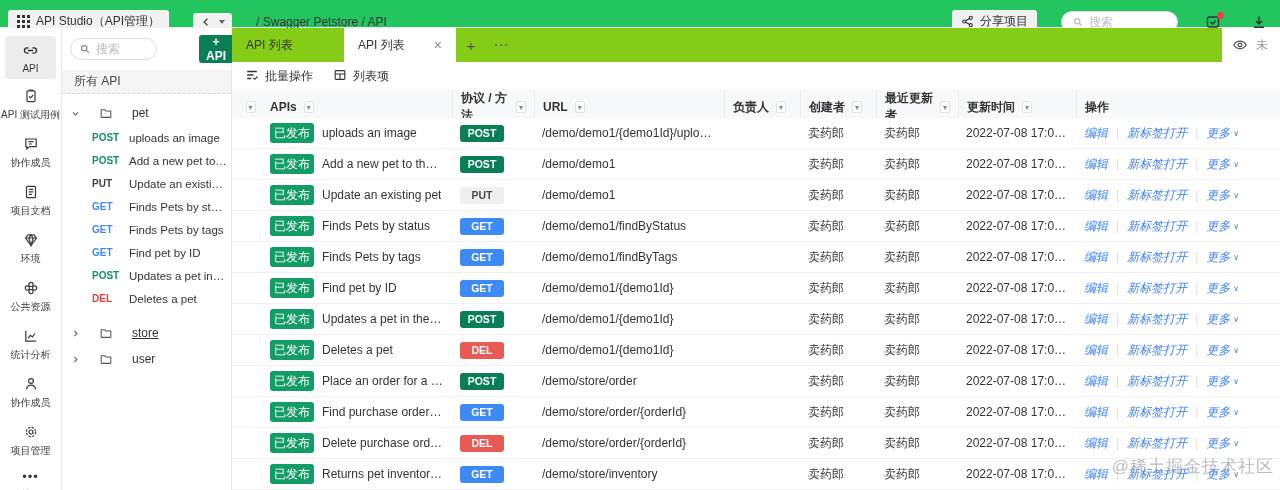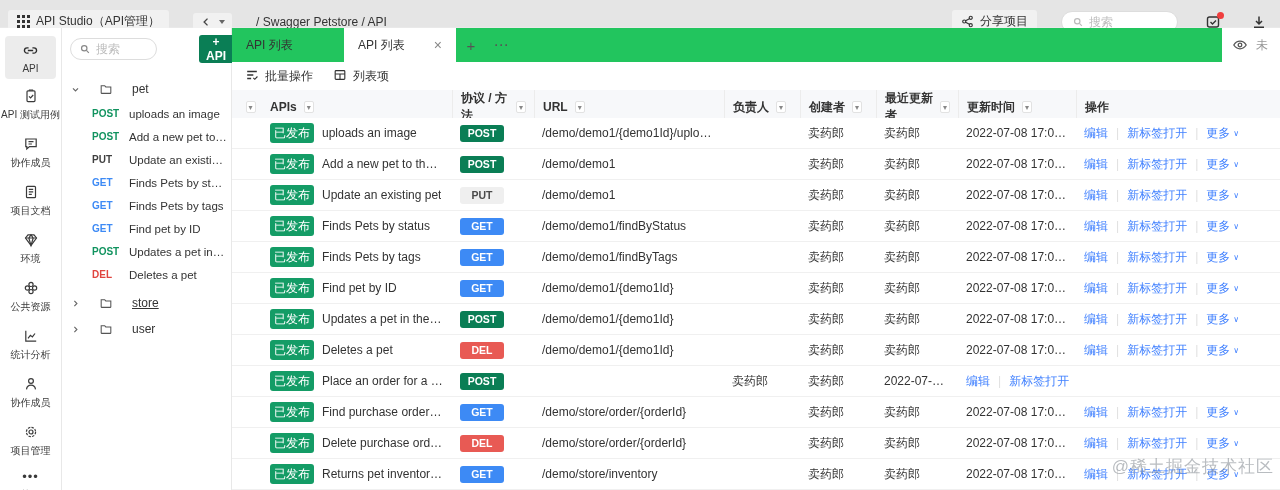--- a/index.html
+++ b/index.html
@@ -1,20 +1,20 @@
 <!DOCTYPE html>
 <html><head>
 <meta charset="utf-8">
 <style>
   * { margin:0; padding:0; box-sizing:border-box; }
   html,body { width:1280px; height:490px; overflow:hidden; }
   body { font-family:"Liberation Sans","DejaVu Sans",sans-serif; font-size:12px; color:#333; background:#fff; }
 
   
-  .topbar { height:28px; display:flex; align-items:center; gap:24px; padding:16px 10px 0 8px; background:#e5e5e5; border-bottom:1px solid #e9e9e9; }
+  .topbar { height:28px; display:flex; align-items:center; gap:24px; padding:16px 10px 0 8px; background:#22c55e; border-bottom:1px solid #e9e9e9; }
   .chip { display:flex; align-items:center; gap:6px; background:#f1f1f1; border-radius:3px; padding:3px 9px; cursor:pointer; white-space:nowrap; }
   .back-chip { padding:3px 7px; gap:7px; }
   .breadcrumb { color:#333; white-space:nowrap; cursor:pointer; }
   .spacer { flex:1; }
   .search-pill { display:flex; align-items:center; gap:5px; border:1px solid #ddd; border-radius:11px; height:22px; padding:0 10px; background:#fff; }
   .search-pill input { border:none; outline:none; width:78px; font-size:12px; font-family:inherit; color:#333; background:transparent; }
   .search-pill input::placeholder { color:#bdbdbd; }
   .icon-btn { position:relative; display:flex; align-items:center; justify-content:center; width:22px; height:22px; cursor:pointer; }
   .red-dot { position:absolute; top:1px; right:0; width:7px; height:7px; border-radius:50%; background:#f03e3e; }
   .caret { width:0; height:0; border-left:3.5px solid transparent; border-right:3.5px solid transparent; border-top:4.5px solid #666; display:inline-block; }
@@ -34,32 +34,32 @@
   .tree-top { display:flex; align-items:center; gap:6px; padding:7px 8px; }
   .tree-top .search-pill { flex:1; padding:0 8px; }
   .tree-top .search-pill input { width:52px; }
   .add-api { display:flex; align-items:center; background:#0a7e55; color:#fff; border:none; border-radius:3px; height:28px; padding:0 7px; font-size:12px; font-weight:700; font-family:inherit; cursor:pointer; gap:6px;margin-left:36px; }
   .add-api .split { border-left:1px solid rgba(255,255,255,.4); padding-left:6px; display:flex; align-items:center; height:14px; }
   .add-api .caret { border-top-color:#fff; }
   .all-api { height:24px; background:#f5f5f5; display:flex; align-items:center; padding-left:12px; color:#444; border-bottom:1px dashed #ddd; cursor:pointer; }
   .tree-body { padding-top:6px; }
   .folder { height:26px; display:flex; align-items:center; gap:19px; padding-left:8px; cursor:pointer; }
   .folder .tw { width:10px; display:flex; justify-content:center; color:#666; }
-  .folder.gap { margin-top:4px;text-decoration:underline; }
+  .folder.gap { margin-top:10px;text-decoration:underline; }
   .tree-leaf { height:23px; display:flex; align-items:center; padding-left:30px; cursor:pointer; }
   .tmethod { width:37px; font-size:10px; font-weight:700; flex-shrink:0; }
   .tmethod.m-post { color:#11935f; }
   .tmethod.m-get  { color:#3d8af5; }
   .tmethod.m-put  { color:#3f3f3f; }
   .tmethod.m-del  { color:#e0443e; }
   .tname { font-size:11.5px; color:#333; white-space:nowrap; overflow:hidden; text-overflow:ellipsis; padding-right:4px; }
 
   
   .main { flex:1; display:flex; flex-direction:column; position:relative; min-width:0; }
-  .tabbar { height:34px; background:#22c55e; display:flex; align-items:stretch; flex-shrink:0; }
+  .tabbar { height:34px; background:#84cc16; display:flex; align-items:stretch; flex-shrink:0; }
   .tab { width:112px; display:flex; align-items:center; padding:0 14px; cursor:pointer; color:#333; gap:6px; }
   .tab.active { background:#fff; justify-content:space-between; }
   .tab .close { color:#888; font-size:14px; line-height:1; cursor:pointer; }
   .tab-plus,.tab-more { width:30px; display:flex; align-items:center; justify-content:center; color:#555; font-size:15px; cursor:pointer; }
   .tab-right { margin-left:auto; background:#fff; display:flex; align-items:center; gap:8px; padding:0 0 0 10px; width:58px; overflow:hidden; }
   .unsaved { color:#999; width:12px; overflow:hidden; white-space:nowrap; flex-shrink:0; }
 
   .toolbar { height:28px; display:flex; align-items:center; gap:20px; padding-left:13px; background:#fff; flex-shrink:0; }
   .tool { display:flex; gap:6px; cursor:pointer; color:#333; }
 
@@ -75,21 +75,21 @@
   .rrow .c { padding:0 8px; white-space:nowrap; overflow:hidden; text-overflow:ellipsis; }
   .c-name { display:flex; align-items:center; gap:8px; overflow:hidden; }
   .pub { background:#149c66; color:#fff; font-size:12px; padding:1.5px 4px; border-radius:3px; flex-shrink:0; }
   .nm { white-space:nowrap; overflow:hidden; text-overflow:ellipsis; }
   .mbadge { display:inline-block; width:44px; text-align:center; font-size:10.5px; font-weight:700; border-radius:3px; padding:2.5px 0; }
   .mbadge.m-post { background:#0a7e55; color:#fff; }
   .mbadge.m-get  { background:#3d8af5; color:#fff; }
   .mbadge.m-put  { background:#efefef; color:#4a4a4a; }
   .mbadge.m-del  { background:#e85a54; color:#fff; }
   .acts { display:flex; align-items:center; }
-  .acts a { color:#4080ff; text-decoration:none; cursor:pointer; white-space:nowrap; }
+  .acts a { color:#4080ff; text-decoration:none; cursor:pointer; white-space:nowrap;font-style:italic; }
   .acts i { font-style:normal; color:#e0e0e0; margin:0 8px; }
   .mcaret { color:#4080ff; font-size:8px; margin-left:3px; }
 
   .watermark { position:absolute; right:6px; bottom:12px; font-size:17px; color:#8a9097; opacity:.6; letter-spacing:1px; pointer-events:none; }
 
   svg { display:block; }
 </style>
 </head>
 <body>
 
@@ -256,20 +256,21 @@
         </span>
         <input placeholder="搜索" style="">
       </div>
       <button class="add-api">
         <span>+ API</span>
         <span class="split">
             <span class="caret small"></span>
           </span>
       </button>
     </div>
+    <div class="all-api">所有 API</div>
     <div class="tree-body">
       <div class="folder">
         <span class="tw">
             <svg width="9" height="9" viewBox="0 0 16 16" fill="none" stroke="#666" stroke-width="2">
               <path d="M3.5 6l4.5 4.5L12.5 6"></path>
             </svg>
           </span>
         <span>
             <svg width="14" height="14" viewBox="0 0 16 16" fill="none" stroke="#555" stroke-width="1.2">
               <path d="M2.5 4.2h4l1.2 1.4h5.8v6.6a.8.8 0 01-.8.8H3.3a.8.8 0 01-.8-.8z"></path>
@@ -606,20 +607,21 @@
           </div>
         </div>
 
         <div class="trow rrow">
           <div class="c c-sel"></div>
           <div class="c c-name">
             <span class="pub">已发布</span>
             <span class="nm">Place an order for a pet</span>
           </div>
           <div class="c"><span class="mbadge m-post">POST</span></div>
+          <div class="c">/demo/store/order</div>
           <div class="c"></div>
           <div class="c">卖药郎</div>
           <div class="c">卖药郎</div>
           <div class="c">2022-07-08 17:00:51</div>
           <div class="c acts">
             <a>编辑</a>
             <i>|</i>
             <a>新标签打开</a>
             <i>|</i>
             <a>更多</a>

